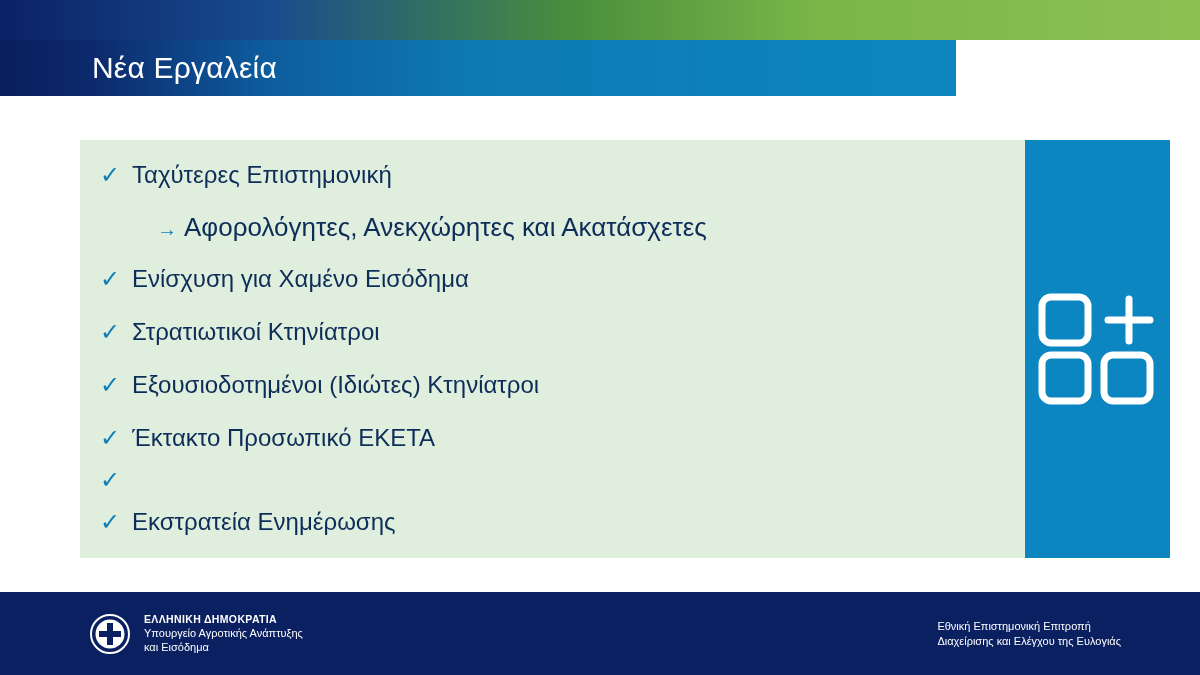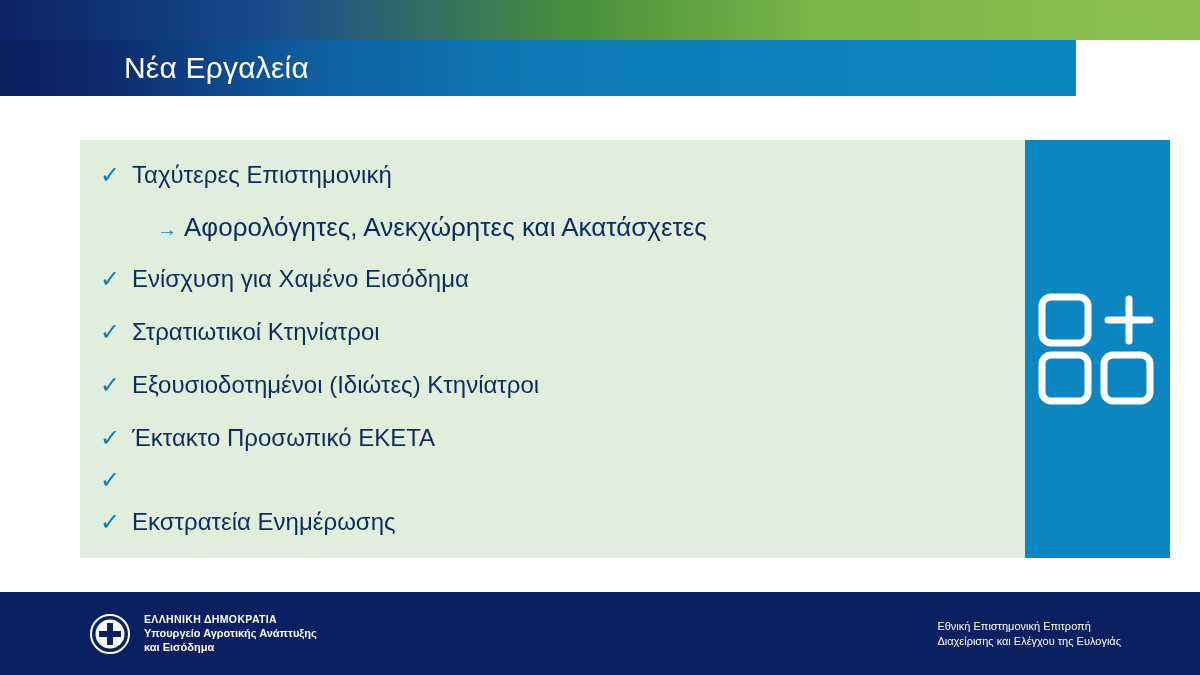--- a/index.html
+++ b/index.html
@@ -21,26 +21,25 @@
   .top-band {
     position: absolute;
     top: 0; left: 0;
     width: 1200px;
     height: 40px;
     background: linear-gradient(90deg, #0b2265 0%, #184a8f 22%, #4a8f3c 48%, #7ab648 68%, #8cc152 100%);
   }
   .title-bar {
     position: absolute;
     top: 40px; left: 0;
-    width: 1076px;
+    width: 956px;
     height: 56px;
     background: linear-gradient(90deg, #0a1f5c 0%, #0c2a6d 10%, #0e5d9e 28%, #0d7ab5 50%, #0c86c0 100%);
     display: flex;
     align-items: center;
-    padding-left: 32px;
   }
   .title-bar .title {
     color: #ffffff;
     font-size: 30px;
     font-weight: 400;
     letter-spacing: 0.2px;
     margin-left: 92px;
     line-height: 1;
   }
 
@@ -132,21 +131,21 @@
     color: #ffffff;
     line-height: 1.28;
   }
   .ministry .l1 {
     font-size: 10.5px;
     font-weight: bold;
     letter-spacing: 0.35px;
   }
   .ministry .l2, .ministry .l3 {
     font-size: 11px;
-    font-weight: bold;
+    font-weight: normal;
   }
   .committee {
     position: absolute;
     right: 79px;
     color: #ffffff;
     text-align: left;
     font-size: 11px;
     line-height: 1.35;
   }
 </style>

